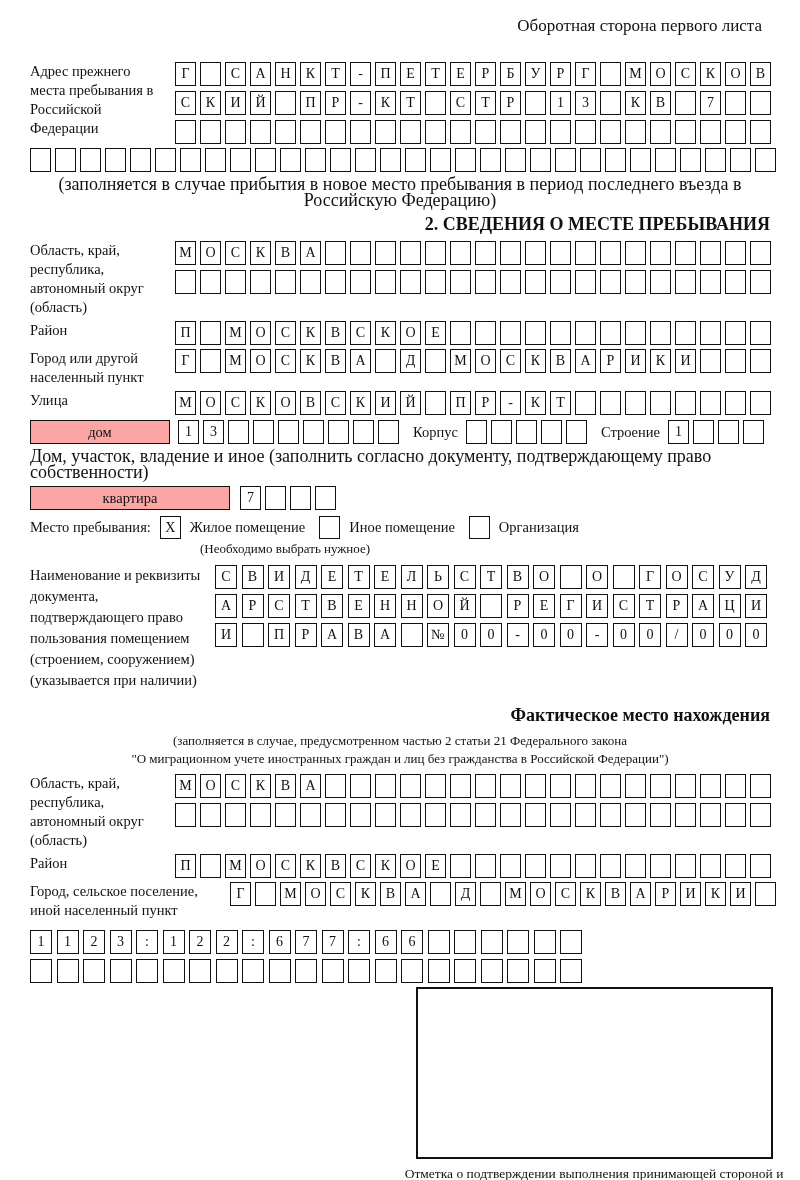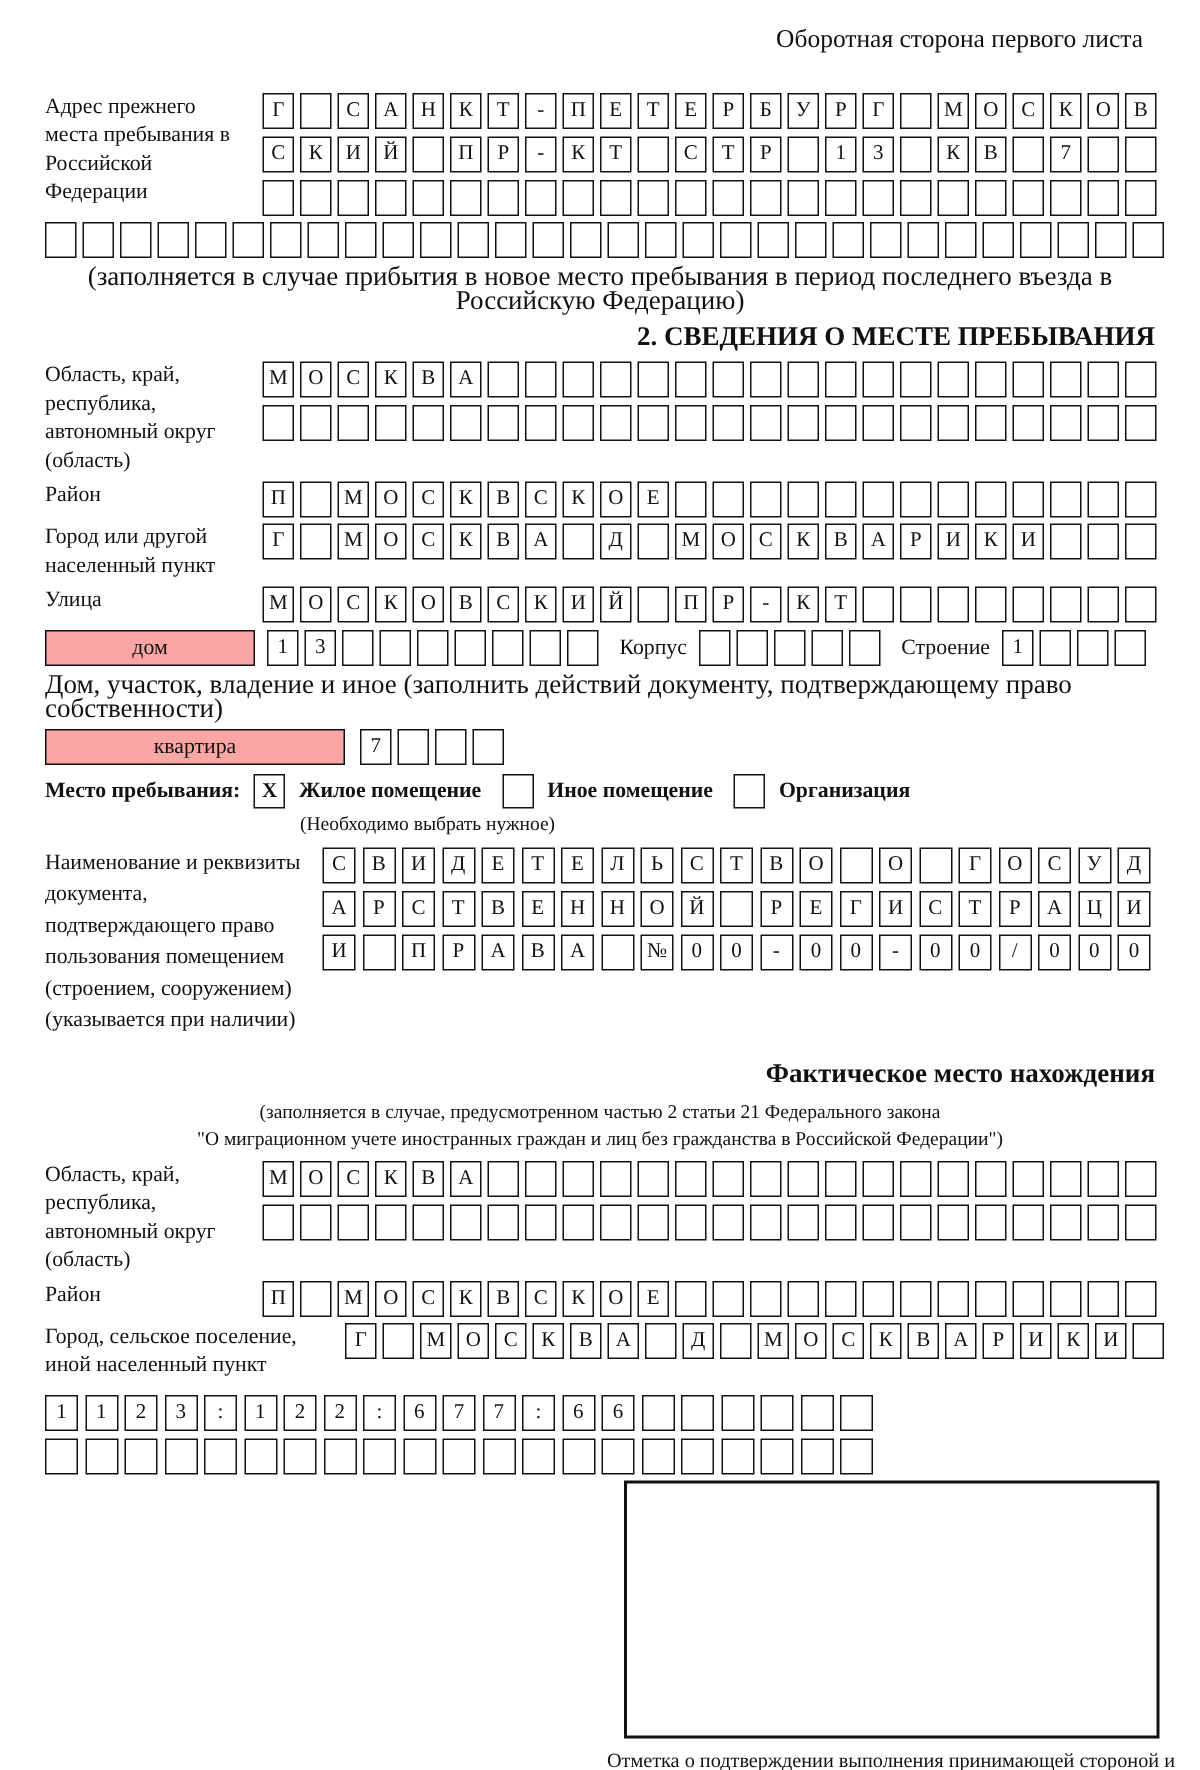--- a/index.html
+++ b/index.html
@@ -29,21 +29,21 @@
 
   .sect-title { text-align: right; font-weight: bold; font-size: 18px; margin: 6px 0 6px 0; }
 
   .domrow { display: flex; align-items: center; margin-top: 5px; }
   .labelbox { height: 24px; border: 1.6px solid #111; display: flex; align-items: center;
               justify-content: center; font-size: 14.5px; background: #fca5a5; flex: none; }
   .labelbox.dom { width: 140px; margin-right: 8px; }
   .labelbox.kv { width: 200px; margin-right: 10px; }
   .inline-label { font-size: 14.5px; margin: 0 8px 0 14px; white-space: nowrap; }
 
-  .mesto-row { display: flex; align-items: center; font-size: 14.5px; margin-top: 6px; font-weight: bold; }
+  .mesto-row { display: flex; align-items: center; font-size: 14.5px; margin-top: 6px; }
   .chk { width: 21px; height: 23px; border: 1.6px solid #111; display: inline-flex;
          align-items: center; justify-content: center; font-size: 14px; flex: none; }
   .mesto-row .opt-label { margin: 0 14px 0 9px; }
   .mesto-row .lead { margin-right: 9px; }
   .hint { font-size: 13px; margin: 2px 0 8px 170px; }
 
   .fact-captions { font-size: 13px; line-height: 18px; text-align: center; margin-bottom: 6px; }
 
   .kad-rows { margin-top: 6px; }
 
@@ -350,21 +350,21 @@
         <span class="cell"></span>
       </div>
     <div class="inline-label">Строение</div>
     <div class="cellrow">
         <span class="cell">1</span>
         <span class="cell"></span>
         <span class="cell"></span>
         <span class="cell"></span>
       </div>
   </div>
-  <div class="caption">Дом, участок, владение и иное (заполнить действий документу, подтверждающему право собственности)</div>
+  <div class="caption">Дом, участок, владение и иное (заполнить согласно документу, подтверждающему право собственности)</div>
 
   <div class="domrow">
     <div class="labelbox kv">квартира</div>
     <div class="cellrow">
         <span class="cell">7</span>
         <span class="cell"></span>
         <span class="cell"></span>
         <span class="cell"></span>
       </div>
   </div>

